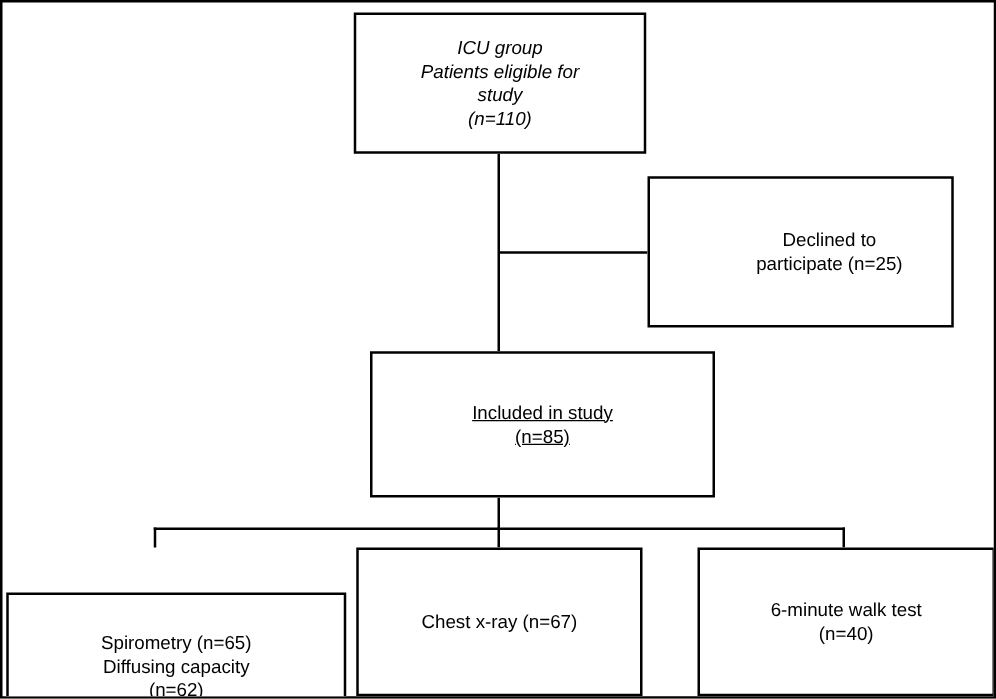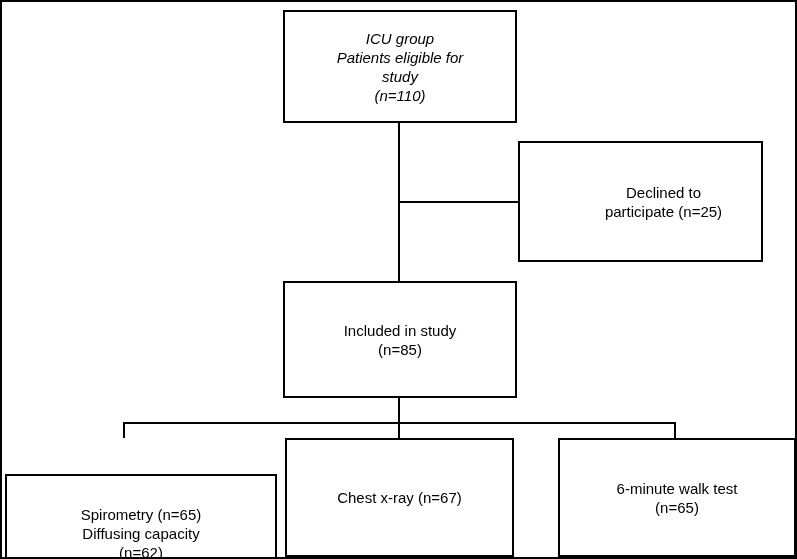--- a/index.html
+++ b/index.html
@@ -26,21 +26,21 @@
     white-space: pre-line;
     text-align: center;
     font-size: 15px;
     line-height: 19px;
   }
   .line { position: absolute; background: #000000; }
 
   
   #box-eligible   { left: 281px; top: 8px;   width: 234px; height: 113px; font-style: italic; }
   #box-declined   { left: 516px; top: 139px; width: 245px; height: 121px; padding-left: 46px; }
-  #box-included   { left: 281px; top: 279px; width: 234px; height: 117px; }
+  #box-included   { left: 294px; top: 279px; width: 276px; height: 117px; text-decoration: underline; }
   #box-spirometry { left: 3px;   top: 436px; width: 272px; height: 119px; margin-top: 36px; }
   #box-chest-xray { left: 283px; top: 436px; width: 229px; height: 119px; }
   #box-walk-test  { left: 556px; top: 436px; width: 238px; height: 119px; }
 
   
   #line-eligible-down     { left: 396px; top: 121px; width: 2px;   height: 158px; }
   #line-declined-branch   { left: 398px; top: 199px; width: 118px; height: 2px; }
   #line-included-down     { left: 396px; top: 396px; width: 2px;   height: 26px; }
   #line-bottom-horizontal { left: 121px; top: 420px; width: 553px; height: 2px; }
   #line-drop-left         { left: 121px; top: 420px; width: 2px;   height: 16px; }
@@ -82,16 +82,16 @@
 Diffusing capacity
 (n=62)</div>
   </div>
 
   <div class="box" id="box-chest-xray">
     <div class="box-text">Chest x-ray (n=67)</div>
   </div>
 
   <div class="box" id="box-walk-test">
     <div class="box-text">6-minute walk test
-(n=65)</div>
+(n=40)</div>
   </div>
 
 </div>
 
 </body></html>

